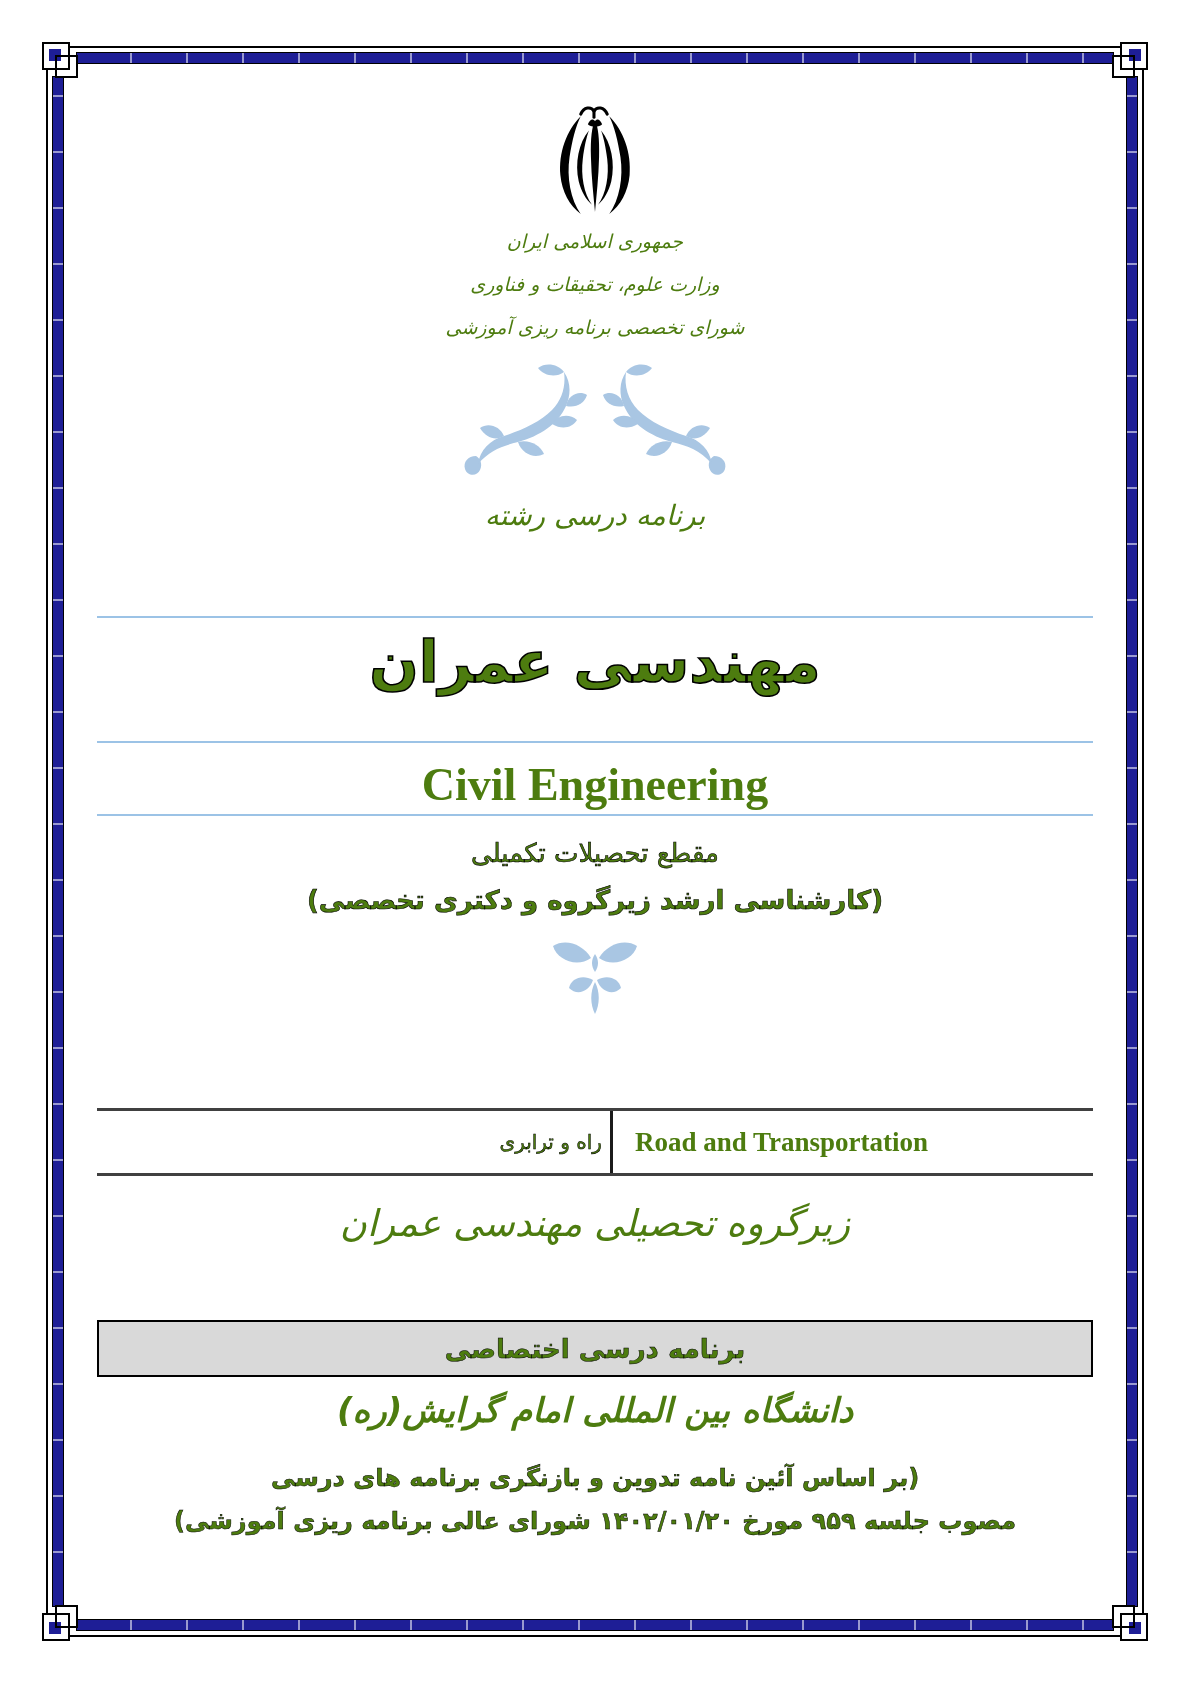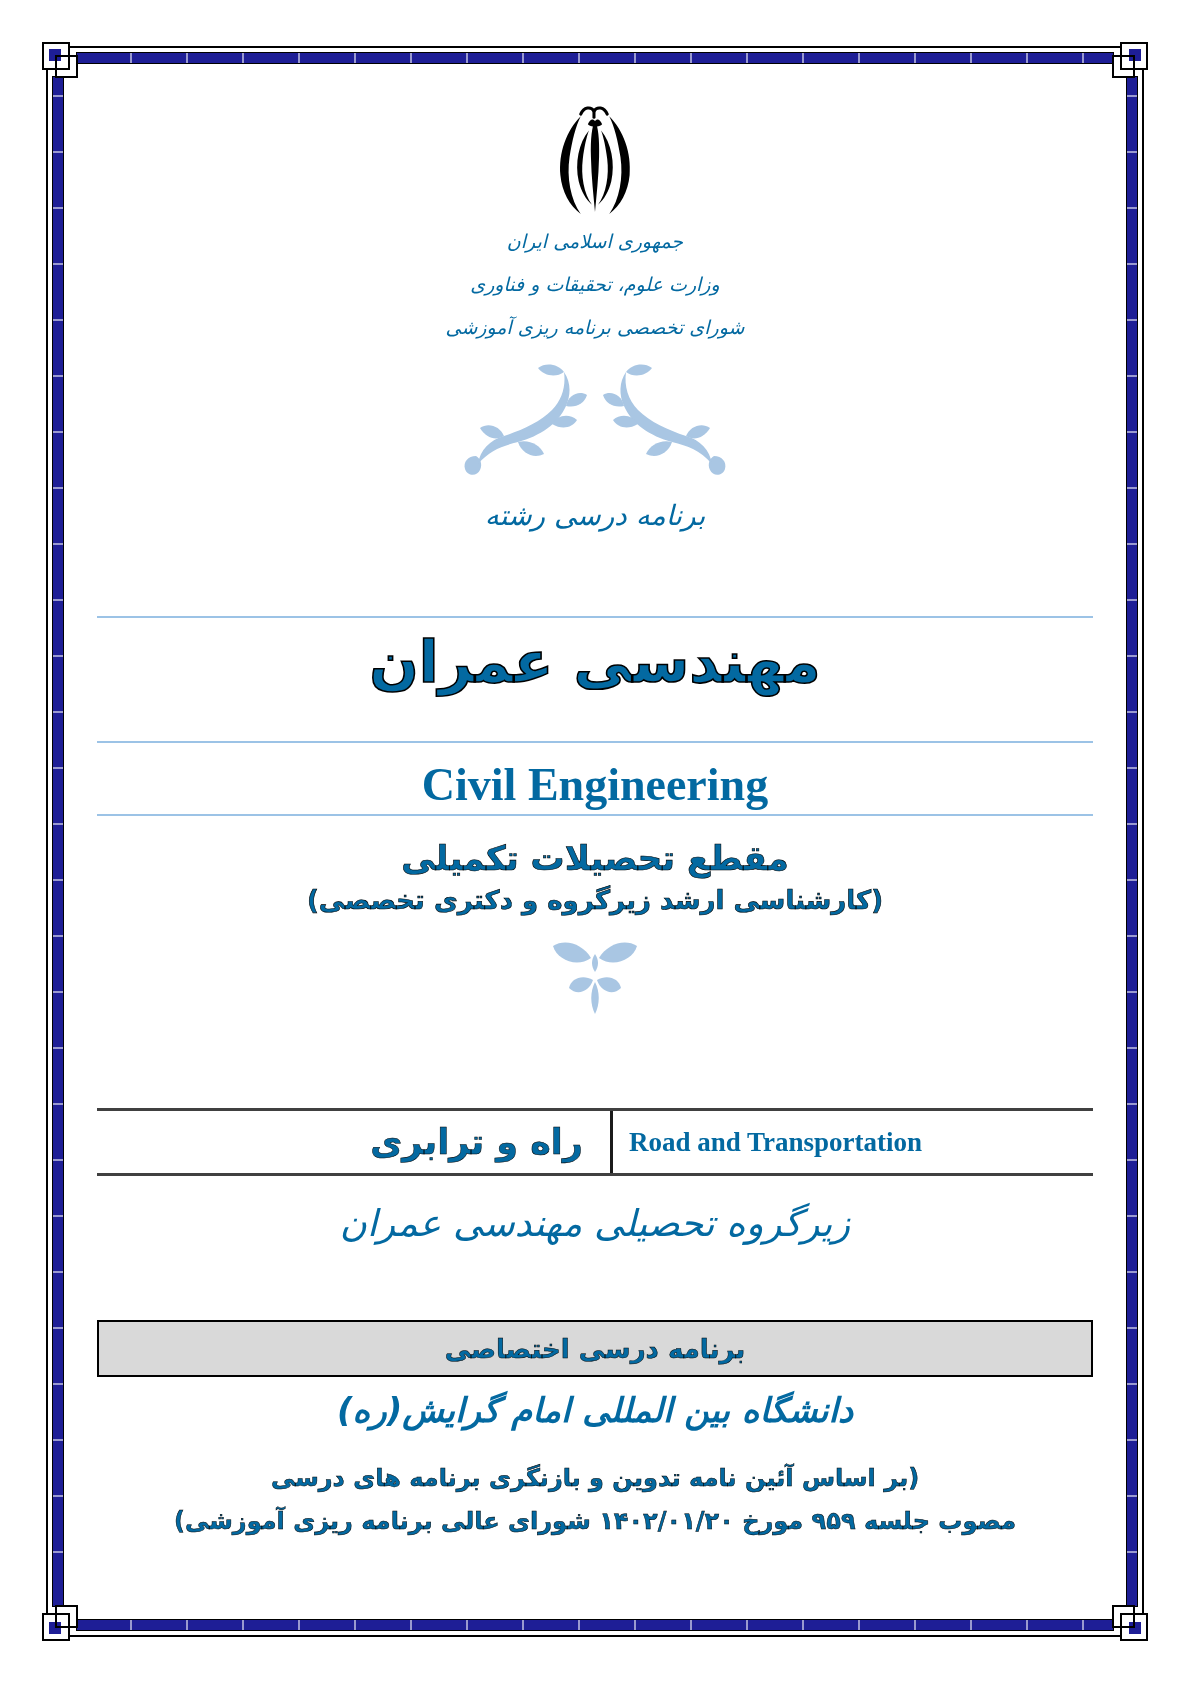--- a/index.html
+++ b/index.html
@@ -1,18 +1,18 @@
 <!DOCTYPE html>
 <html><head>
 <meta charset="utf-8">
 <style>
   html,body { margin:0; padding:0; background:#ffffff; }
   .page {
     position:relative; width:1190px; height:1683px; background:#fff;
-    overflow:hidden; color:#0369a1;
+    overflow:hidden; color:#4d7c0f;
     font-family:"DejaVu Sans", sans-serif;
     --c-border-blue:#1e1e96; --c-rule-blue:#9cc3e6;
     --c-ornament-blue:#a9c6e3; --c-bar-gray:#d9d9d9; --c-table-line:#404040;
   }
 
   
   .frame-outer { position:absolute; inset:46px; border:2px solid #000; }
   .band { position:absolute; background-color:var(--c-border-blue); box-shadow:inset 0 0 0 1px #000; }
   .band-h { left:76px; right:76px; height:12px;
     background-image:repeating-linear-gradient(90deg, transparent 0 54px, rgba(255,255,255,.55) 54px 56px); }
@@ -38,37 +38,37 @@
 
   .gov-line { font-size:19px; letter-spacing:.2px; }
   .gov-1 { top:230px; } .gov-2 { top:273px; } .gov-3 { top:316px; }
 
   .callig { font-style:italic; }
 
   .program-label { top:499px; font-size:28px; }
   .title-fa { top:628px; font-size:58px; font-weight:800; -webkit-text-stroke:1.6px #000; }
   .title-en { top:758px; font-size:46px; font-weight:700;
               font-family:"Liberation Serif","DejaVu Serif",serif; }
-  .level-1 { top:838px; font-size:34px; font-weight:700; -webkit-text-stroke:.6px #000; }
+  .level-1 { top:838px; font-size:26px; font-weight:400; -webkit-text-stroke:.6px #000; }
   .level-2 { top:885px; font-size:26px; font-weight:700; -webkit-text-stroke:.6px #000; }
   .orient-label { top:1028px; font-size:33px; }
   .subgroup { top:1202px; font-size:37px; }
   .university { top:1390px; font-size:34px; font-weight:600; }
   .foot { font-size:24px; font-weight:700; -webkit-text-stroke:.5px #000; }
   .foot-1 { top:1464px; } .foot-2 { top:1507px; }
 
   
   .spec-table { position:absolute; left:97px; top:1108px; width:996px; height:68px;
     border-top:3px solid var(--c-table-line); border-bottom:3px solid var(--c-table-line);
     display:flex; box-sizing:border-box; }
   .cell-fa { width:513px; display:flex; align-items:center; justify-content:flex-end;
-    padding-right:27px; box-sizing:border-box; font-size:35px; font-weight:700;
+    padding-right:8px; box-sizing:border-box; font-size:20px; font-weight:400;
     -webkit-text-stroke:.5px #000; }
   .cell-en { flex:1; border-left:3px solid #1b1b1b; display:flex; align-items:center;
-    padding-left:16px; box-sizing:border-box; font-size:27px; font-weight:700;
+    padding-left:22px; box-sizing:border-box; font-size:27px; font-weight:700;
     font-family:"Liberation Serif","DejaVu Serif",serif; }
 
   .gray-bar { position:absolute; left:97px; top:1320px; width:996px; height:57px;
     background:var(--c-bar-gray); border:2px solid #000; box-sizing:border-box;
     display:flex; align-items:center; justify-content:center;
     font-size:26px; font-weight:700; -webkit-text-stroke:.5px #000; }
 
   
   .emblem { position:absolute; top:104px; left:50%; transform:translateX(-50%); }
   .ornament-lg { position:absolute; top:360px; left:50%; margin-left:-135px; }

